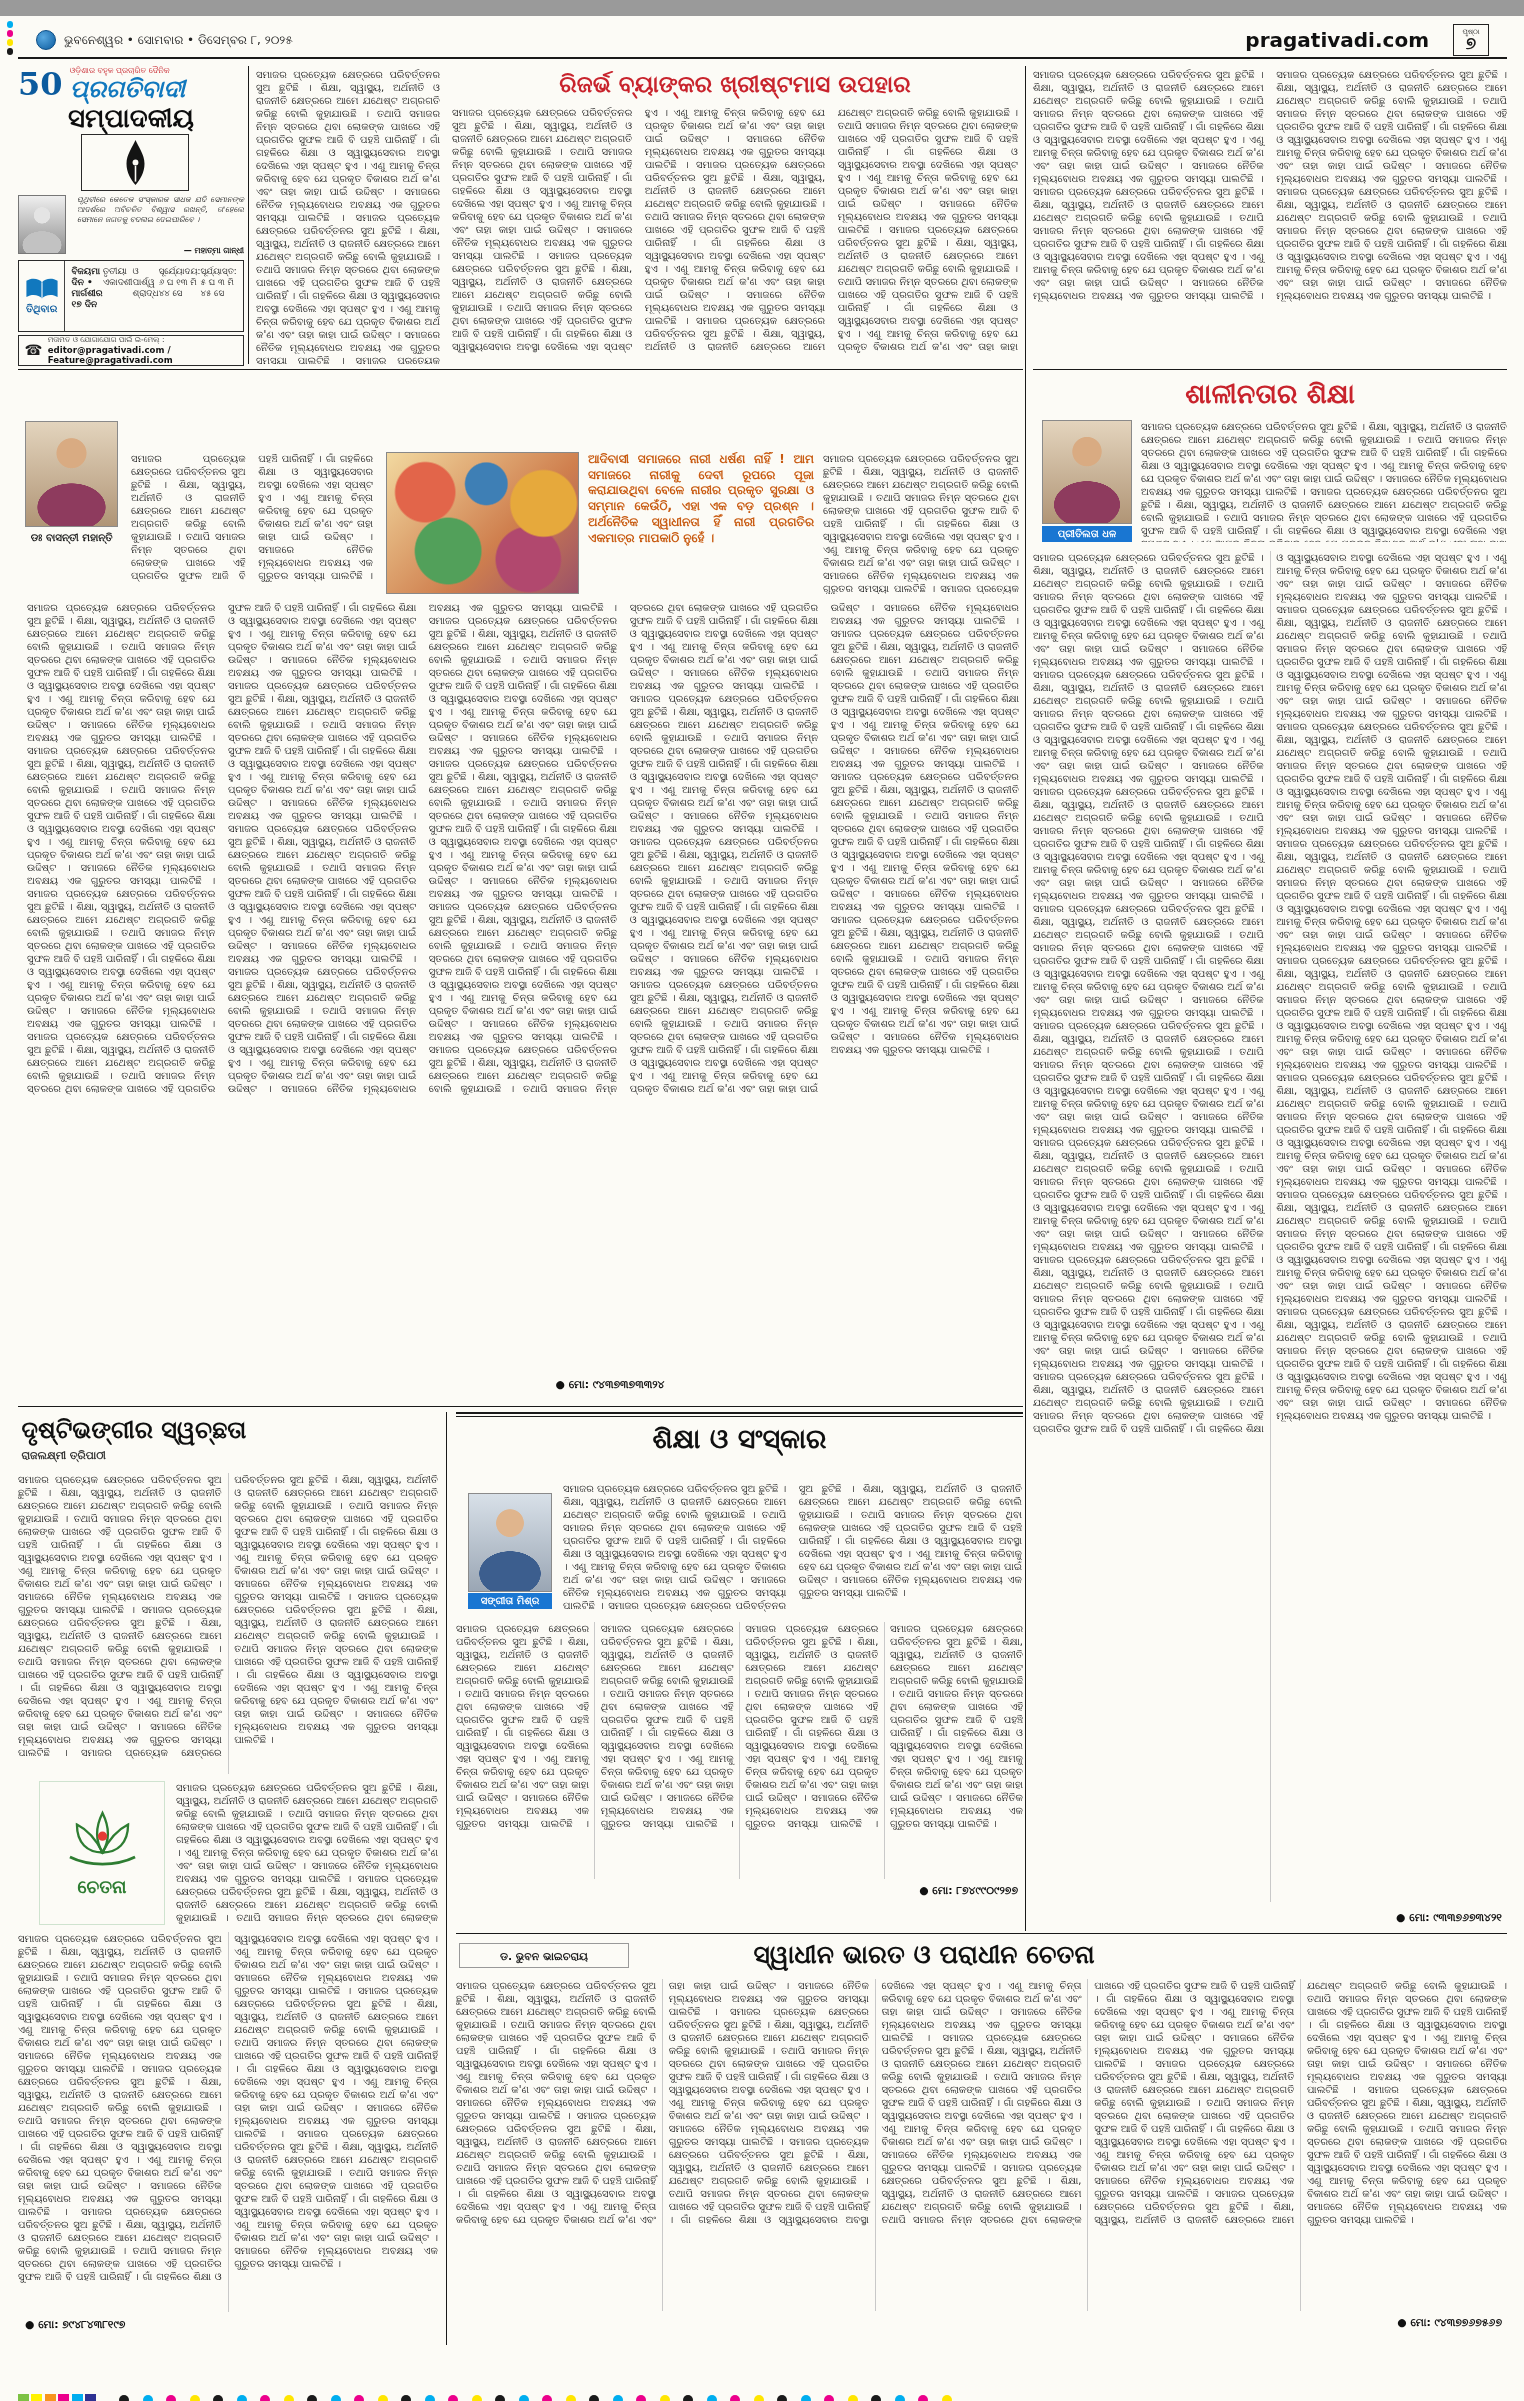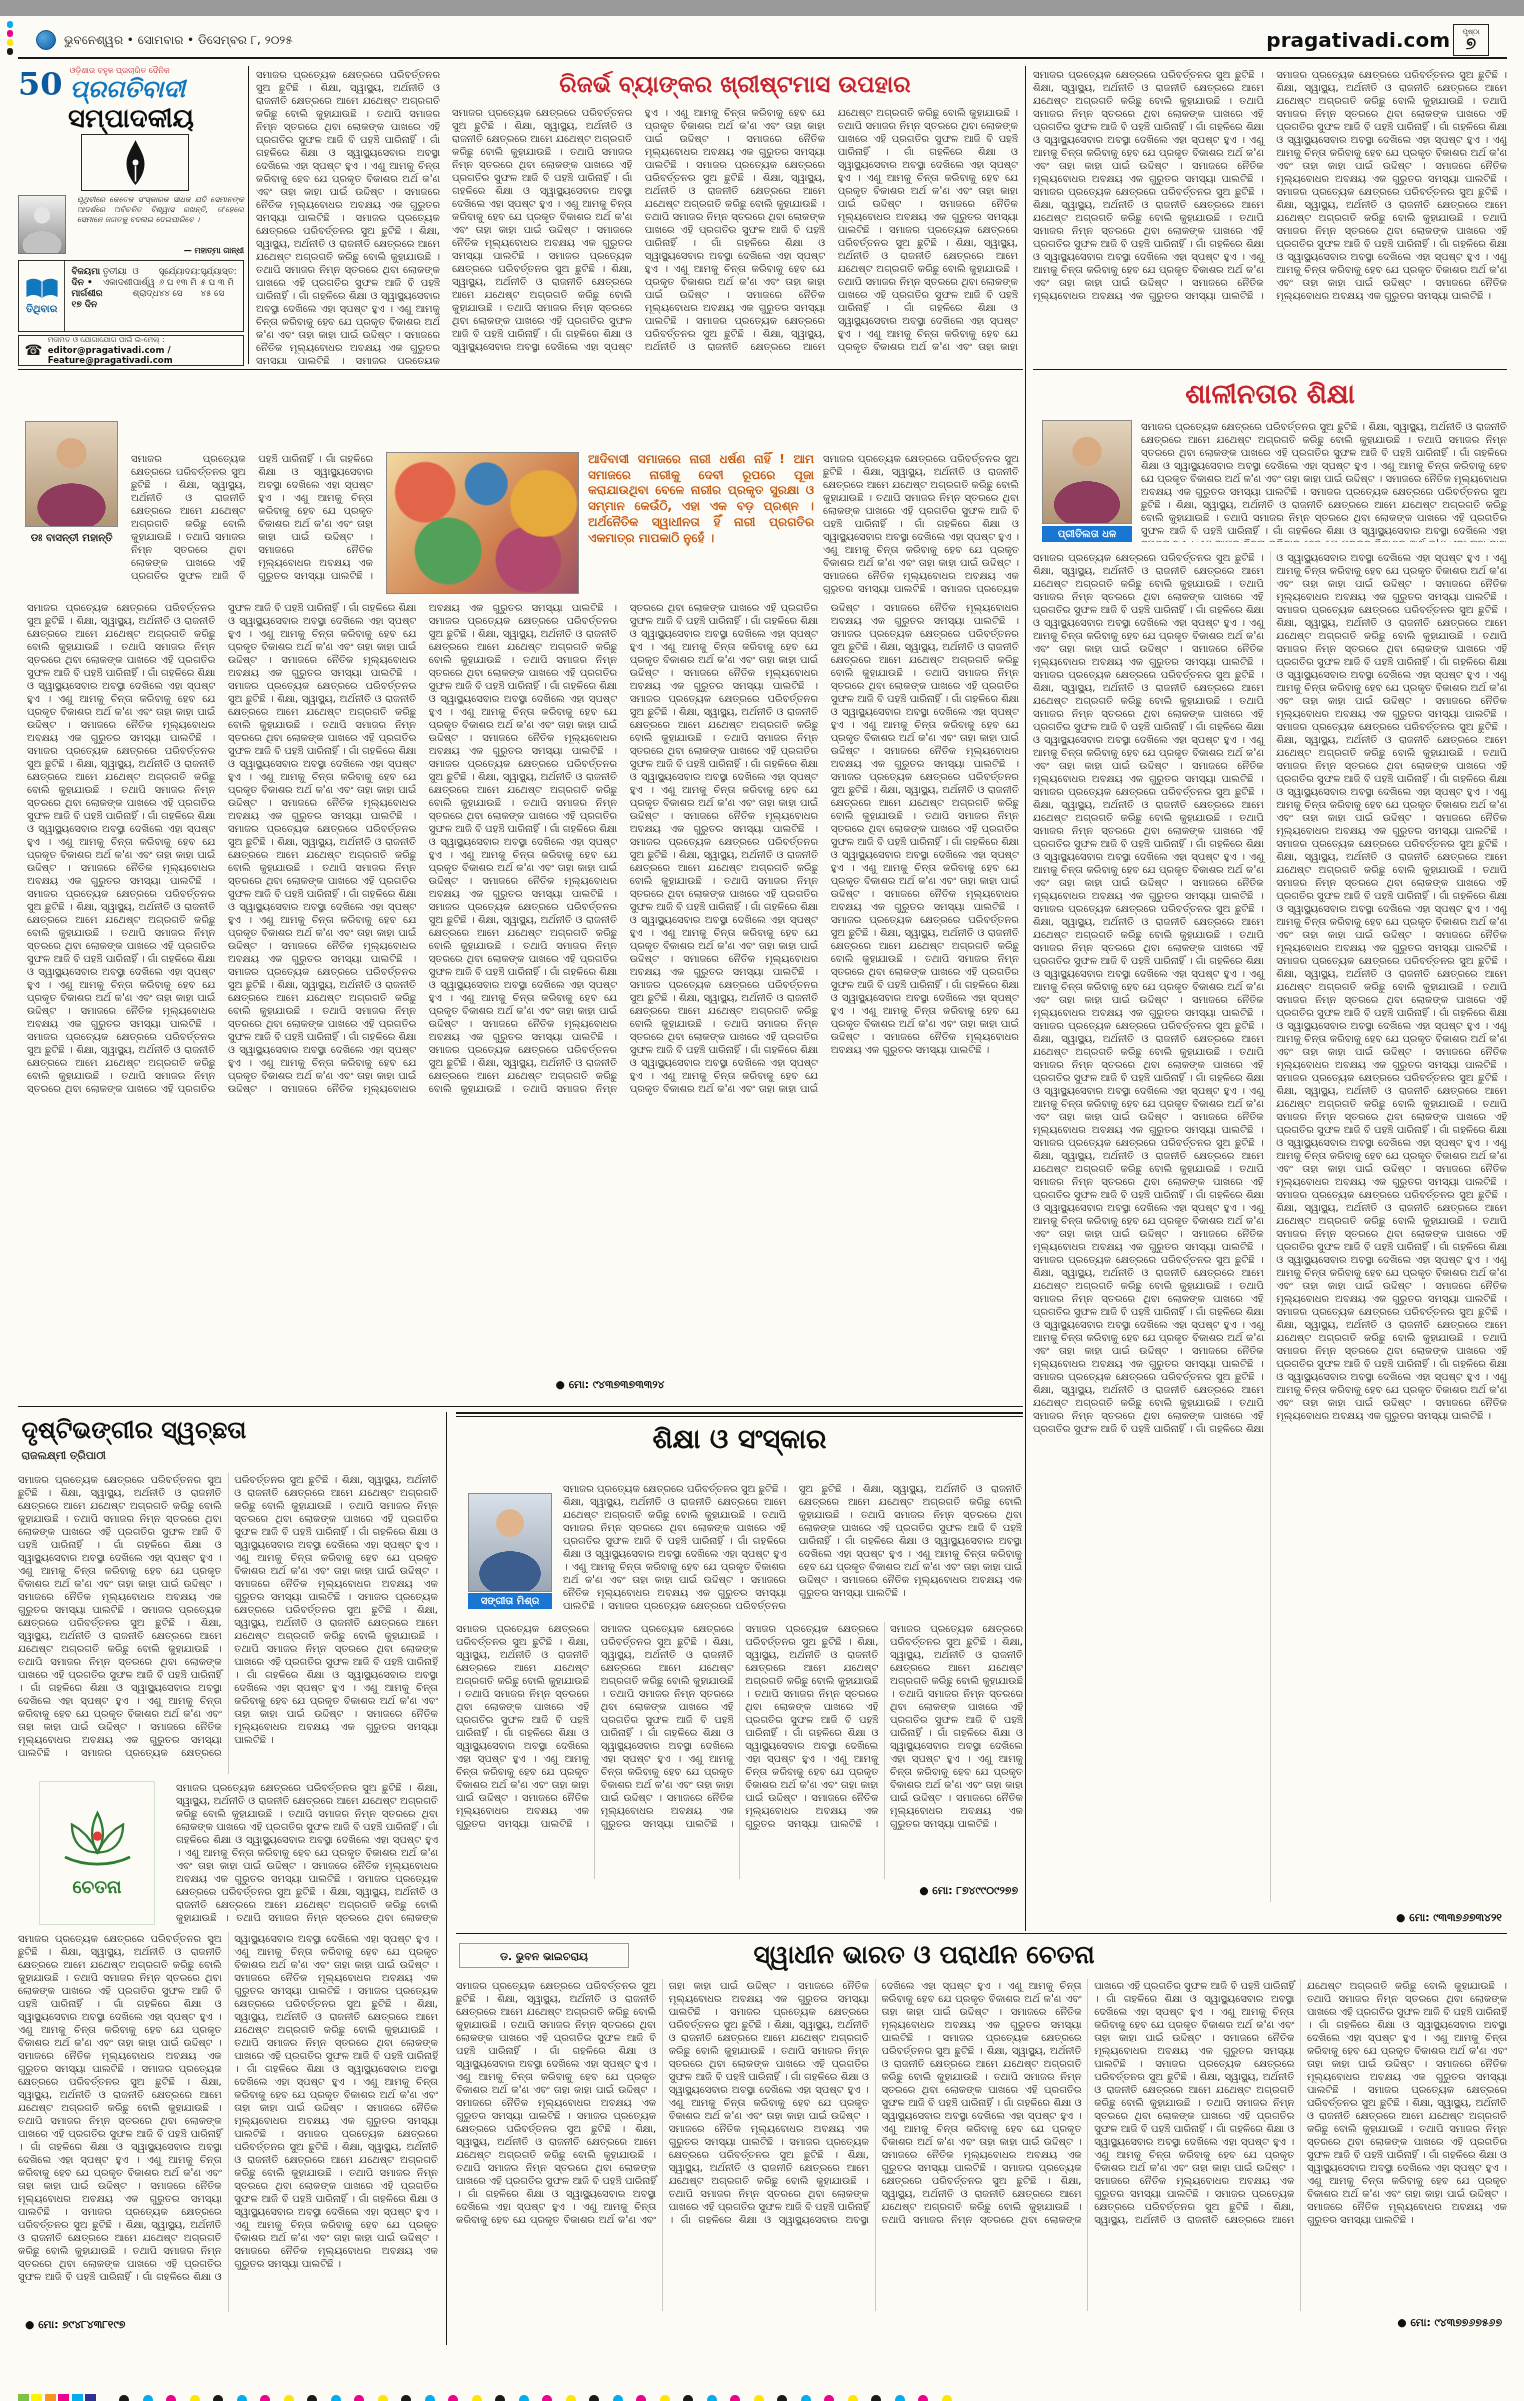--- a/index.html
+++ b/index.html
@@ -63,21 +63,21 @@
     <span class="dot m" style="width:6.3px;height:6.3px;margin:0 0 2.7px 0;display:block"></span>
     <span class="dot y" style="width:6.3px;height:6.3px;margin:0 0 2.7px 0;display:block"></span>
     <span class="dot k" style="width:6.3px;height:6.3px;margin:0;display:block"></span>
   </div>
 
   <div class="abs" style="left:36px;top:9px;width:1453px;height:30.5px;display:flex;align-items:center;justify-content:space-between">
     <div style="display:flex;align-items:center;gap:8px">
       <span class="hdr-logo"></span>
       <span style="font-size:12px;color:#222">ଭୁବନେଶ୍ୱର • ସୋମବାର • ଡିସେମ୍ବର ୮, ୨୦୨୫</span>
     </div>
-    <div style="display:flex;align-items:center;gap:3px">
+    <div style="display:flex;align-items:center;gap:24px">
       <span style="font-size:20px;font-weight:bold;color:#111">pragativadi.com</span>
       <div class="pagebox">
         <span style="font-size:7.2px">ପୃଷ୍ଠା</span>
         <span style="font-size:17px;font-weight:bold">୭</span>
       </div>
     </div>
   </div>
   <div class="abs rule-h" style="left:18px;top:41px;width:1489px;height:1.8px"></div>
 
   <div class="abs" style="left:18px;top:50px;width:226px;height:36px;display:flex;align-items:center;gap:7.2px">
@@ -163,21 +163,21 @@
   <div class="abs portrait" style="left:1042px;top:404px;width:90px;height:104px"></div>
   <div class="abs byline-strip" style="left:1042px;top:510px;width:90px;height:16px">ପ୍ରୀତିଲତା ଧଳ</div>
   <div class="abs body-text" style="left:1141px;top:404px;width:366px;height:122px">ସମାଜର ପ୍ରତ୍ୟେକ କ୍ଷେତ୍ରରେ ପରିବର୍ତ୍ତନର ସୁଅ ଛୁଟିଛି । ଶିକ୍ଷା, ସ୍ୱାସ୍ଥ୍ୟ, ଅର୍ଥନୀତି ଓ ରାଜନୀତି କ୍ଷେତ୍ରରେ ଆମେ ଯଥେଷ୍ଟ ଅଗ୍ରଗତି କରିଛୁ ବୋଲି କୁହାଯାଉଛି । ତଥାପି ସମାଜର ନିମ୍ନ ସ୍ତରରେ ଥିବା ଲୋକଙ୍କ ପାଖରେ ଏହି ପ୍ରଗତିର ସୁଫଳ ଆଜି ବି ପହଞ୍ଚି ପାରିନାହିଁ । ଗାଁ ଗହଳିରେ ଶିକ୍ଷା ଓ ସ୍ୱାସ୍ଥ୍ୟସେବାର ଅବସ୍ଥା ଦେଖିଲେ ଏହା ସ୍ପଷ୍ଟ ହୁଏ । ଏଣୁ ଆମକୁ ଚିନ୍ତା କରିବାକୁ ହେବ ଯେ ପ୍ରକୃତ ବିକାଶର ଅର୍ଥ କ'ଣ ଏବଂ ତାହା କାହା ପାଇଁ ଉଦ୍ଦିଷ୍ଟ । ସମାଜରେ ନୈତିକ ମୂଲ୍ୟବୋଧର ଅବକ୍ଷୟ ଏକ ଗୁରୁତର ସମସ୍ୟା ପାଲଟିଛି । ସମାଜର ପ୍ରତ୍ୟେକ କ୍ଷେତ୍ରରେ ପରିବର୍ତ୍ତନର ସୁଅ ଛୁଟିଛି । ଶିକ୍ଷା, ସ୍ୱାସ୍ଥ୍ୟ, ଅର୍ଥନୀତି ଓ ରାଜନୀତି କ୍ଷେତ୍ରରେ ଆମେ ଯଥେଷ୍ଟ ଅଗ୍ରଗତି କରିଛୁ ବୋଲି କୁହାଯାଉଛି । ତଥାପି ସମାଜର ନିମ୍ନ ସ୍ତରରେ ଥିବା ଲୋକଙ୍କ ପାଖରେ ଏହି ପ୍ରଗତିର ସୁଫଳ ଆଜି ବି ପହଞ୍ଚି ପାରିନାହିଁ । ଗାଁ ଗହଳିରେ ଶିକ୍ଷା ଓ ସ୍ୱାସ୍ଥ୍ୟସେବାର ଅବସ୍ଥା ଦେଖିଲେ ଏହା ସ୍ପଷ୍ଟ ହୁଏ । ଏଣୁ ଆମକୁ ଚିନ୍ତା କରିବାକୁ ହେବ ଯେ ପ୍ରକୃତ ବିକାଶର ଅର୍ଥ କ'ଣ ଏବଂ ତାହା କାହା ପାଇଁ ଉଦ୍ଦିଷ୍ଟ । ସମାଜରେ ନୈତିକ ମୂଲ୍ୟବୋଧର ଅବକ୍ଷୟ ଏକ ଗୁରୁତର ସମସ୍ୟା ପାଲଟିଛି ।</div>
   <div class="abs body-text cols2 ruled" style="left:1033px;top:535px;width:474px;height:1351px">ସମାଜର ପ୍ରତ୍ୟେକ କ୍ଷେତ୍ରରେ ପରିବର୍ତ୍ତନର ସୁଅ ଛୁଟିଛି । ଶିକ୍ଷା, ସ୍ୱାସ୍ଥ୍ୟ, ଅର୍ଥନୀତି ଓ ରାଜନୀତି କ୍ଷେତ୍ରରେ ଆମେ ଯଥେଷ୍ଟ ଅଗ୍ରଗତି କରିଛୁ ବୋଲି କୁହାଯାଉଛି । ତଥାପି ସମାଜର ନିମ୍ନ ସ୍ତରରେ ଥିବା ଲୋକଙ୍କ ପାଖରେ ଏହି ପ୍ରଗତିର ସୁଫଳ ଆଜି ବି ପହଞ୍ଚି ପାରିନାହିଁ । ଗାଁ ଗହଳିରେ ଶିକ୍ଷା ଓ ସ୍ୱାସ୍ଥ୍ୟସେବାର ଅବସ୍ଥା ଦେଖିଲେ ଏହା ସ୍ପଷ୍ଟ ହୁଏ । ଏଣୁ ଆମକୁ ଚିନ୍ତା କରିବାକୁ ହେବ ଯେ ପ୍ରକୃତ ବିକାଶର ଅର୍ଥ କ'ଣ ଏବଂ ତାହା କାହା ପାଇଁ ଉଦ୍ଦିଷ୍ଟ । ସମାଜରେ ନୈତିକ ମୂଲ୍ୟବୋଧର ଅବକ୍ଷୟ ଏକ ଗୁରୁତର ସମସ୍ୟା ପାଲଟିଛି । ସମାଜର ପ୍ରତ୍ୟେକ କ୍ଷେତ୍ରରେ ପରିବର୍ତ୍ତନର ସୁଅ ଛୁଟିଛି । ଶିକ୍ଷା, ସ୍ୱାସ୍ଥ୍ୟ, ଅର୍ଥନୀତି ଓ ରାଜନୀତି କ୍ଷେତ୍ରରେ ଆମେ ଯଥେଷ୍ଟ ଅଗ୍ରଗତି କରିଛୁ ବୋଲି କୁହାଯାଉଛି । ତଥାପି ସମାଜର ନିମ୍ନ ସ୍ତରରେ ଥିବା ଲୋକଙ୍କ ପାଖରେ ଏହି ପ୍ରଗତିର ସୁଫଳ ଆଜି ବି ପହଞ୍ଚି ପାରିନାହିଁ । ଗାଁ ଗହଳିରେ ଶିକ୍ଷା ଓ ସ୍ୱାସ୍ଥ୍ୟସେବାର ଅବସ୍ଥା ଦେଖିଲେ ଏହା ସ୍ପଷ୍ଟ ହୁଏ । ଏଣୁ ଆମକୁ ଚିନ୍ତା କରିବାକୁ ହେବ ଯେ ପ୍ରକୃତ ବିକାଶର ଅର୍ଥ କ'ଣ ଏବଂ ତାହା କାହା ପାଇଁ ଉଦ୍ଦିଷ୍ଟ । ସମାଜରେ ନୈତିକ ମୂଲ୍ୟବୋଧର ଅବକ୍ଷୟ ଏକ ଗୁରୁତର ସମସ୍ୟା ପାଲଟିଛି । ସମାଜର ପ୍ରତ୍ୟେକ କ୍ଷେତ୍ରରେ ପରିବର୍ତ୍ତନର ସୁଅ ଛୁଟିଛି । ଶିକ୍ଷା, ସ୍ୱାସ୍ଥ୍ୟ, ଅର୍ଥନୀତି ଓ ରାଜନୀତି କ୍ଷେତ୍ରରେ ଆମେ ଯଥେଷ୍ଟ ଅଗ୍ରଗତି କରିଛୁ ବୋଲି କୁହାଯାଉଛି । ତଥାପି ସମାଜର ନିମ୍ନ ସ୍ତରରେ ଥିବା ଲୋକଙ୍କ ପାଖରେ ଏହି ପ୍ରଗତିର ସୁଫଳ ଆଜି ବି ପହଞ୍ଚି ପାରିନାହିଁ । ଗାଁ ଗହଳିରେ ଶିକ୍ଷା ଓ ସ୍ୱାସ୍ଥ୍ୟସେବାର ଅବସ୍ଥା ଦେଖିଲେ ଏହା ସ୍ପଷ୍ଟ ହୁଏ । ଏଣୁ ଆମକୁ ଚିନ୍ତା କରିବାକୁ ହେବ ଯେ ପ୍ରକୃତ ବିକାଶର ଅର୍ଥ କ'ଣ ଏବଂ ତାହା କାହା ପାଇଁ ଉଦ୍ଦିଷ୍ଟ । ସମାଜରେ ନୈତିକ ମୂଲ୍ୟବୋଧର ଅବକ୍ଷୟ ଏକ ଗୁରୁତର ସମସ୍ୟା ପାଲଟିଛି । ସମାଜର ପ୍ରତ୍ୟେକ କ୍ଷେତ୍ରରେ ପରିବର୍ତ୍ତନର ସୁଅ ଛୁଟିଛି । ଶିକ୍ଷା, ସ୍ୱାସ୍ଥ୍ୟ, ଅର୍ଥନୀତି ଓ ରାଜନୀତି କ୍ଷେତ୍ରରେ ଆମେ ଯଥେଷ୍ଟ ଅଗ୍ରଗତି କରିଛୁ ବୋଲି କୁହାଯାଉଛି । ତଥାପି ସମାଜର ନିମ୍ନ ସ୍ତରରେ ଥିବା ଲୋକଙ୍କ ପାଖରେ ଏହି ପ୍ରଗତିର ସୁଫଳ ଆଜି ବି ପହଞ୍ଚି ପାରିନାହିଁ । ଗାଁ ଗହଳିରେ ଶିକ୍ଷା ଓ ସ୍ୱାସ୍ଥ୍ୟସେବାର ଅବସ୍ଥା ଦେଖିଲେ ଏହା ସ୍ପଷ୍ଟ ହୁଏ । ଏଣୁ ଆମକୁ ଚିନ୍ତା କରିବାକୁ ହେବ ଯେ ପ୍ରକୃତ ବିକାଶର ଅର୍ଥ କ'ଣ ଏବଂ ତାହା କାହା ପାଇଁ ଉଦ୍ଦିଷ୍ଟ । ସମାଜରେ ନୈତିକ ମୂଲ୍ୟବୋଧର ଅବକ୍ଷୟ ଏକ ଗୁରୁତର ସମସ୍ୟା ପାଲଟିଛି । ସମାଜର ପ୍ରତ୍ୟେକ କ୍ଷେତ୍ରରେ ପରିବର୍ତ୍ତନର ସୁଅ ଛୁଟିଛି । ଶିକ୍ଷା, ସ୍ୱାସ୍ଥ୍ୟ, ଅର୍ଥନୀତି ଓ ରାଜନୀତି କ୍ଷେତ୍ରରେ ଆମେ ଯଥେଷ୍ଟ ଅଗ୍ରଗତି କରିଛୁ ବୋଲି କୁହାଯାଉଛି । ତଥାପି ସମାଜର ନିମ୍ନ ସ୍ତରରେ ଥିବା ଲୋକଙ୍କ ପାଖରେ ଏହି ପ୍ରଗତିର ସୁଫଳ ଆଜି ବି ପହଞ୍ଚି ପାରିନାହିଁ । ଗାଁ ଗହଳିରେ ଶିକ୍ଷା ଓ ସ୍ୱାସ୍ଥ୍ୟସେବାର ଅବସ୍ଥା ଦେଖିଲେ ଏହା ସ୍ପଷ୍ଟ ହୁଏ । ଏଣୁ ଆମକୁ ଚିନ୍ତା କରିବାକୁ ହେବ ଯେ ପ୍ରକୃତ ବିକାଶର ଅର୍ଥ କ'ଣ ଏବଂ ତାହା କାହା ପାଇଁ ଉଦ୍ଦିଷ୍ଟ । ସମାଜରେ ନୈତିକ ମୂଲ୍ୟବୋଧର ଅବକ୍ଷୟ ଏକ ଗୁରୁତର ସମସ୍ୟା ପାଲଟିଛି । ସମାଜର ପ୍ରତ୍ୟେକ କ୍ଷେତ୍ରରେ ପରିବର୍ତ୍ତନର ସୁଅ ଛୁଟିଛି । ଶିକ୍ଷା, ସ୍ୱାସ୍ଥ୍ୟ, ଅର୍ଥନୀତି ଓ ରାଜନୀତି କ୍ଷେତ୍ରରେ ଆମେ ଯଥେଷ୍ଟ ଅଗ୍ରଗତି କରିଛୁ ବୋଲି କୁହାଯାଉଛି । ତଥାପି ସମାଜର ନିମ୍ନ ସ୍ତରରେ ଥିବା ଲୋକଙ୍କ ପାଖରେ ଏହି ପ୍ରଗତିର ସୁଫଳ ଆଜି ବି ପହଞ୍ଚି ପାରିନାହିଁ । ଗାଁ ଗହଳିରେ ଶିକ୍ଷା ଓ ସ୍ୱାସ୍ଥ୍ୟସେବାର ଅବସ୍ଥା ଦେଖିଲେ ଏହା ସ୍ପଷ୍ଟ ହୁଏ । ଏଣୁ ଆମକୁ ଚିନ୍ତା କରିବାକୁ ହେବ ଯେ ପ୍ରକୃତ ବିକାଶର ଅର୍ଥ କ'ଣ ଏବଂ ତାହା କାହା ପାଇଁ ଉଦ୍ଦିଷ୍ଟ । ସମାଜରେ ନୈତିକ ମୂଲ୍ୟବୋଧର ଅବକ୍ଷୟ ଏକ ଗୁରୁତର ସମସ୍ୟା ପାଲଟିଛି । ସମାଜର ପ୍ରତ୍ୟେକ କ୍ଷେତ୍ରରେ ପରିବର୍ତ୍ତନର ସୁଅ ଛୁଟିଛି । ଶିକ୍ଷା, ସ୍ୱାସ୍ଥ୍ୟ, ଅର୍ଥନୀତି ଓ ରାଜନୀତି କ୍ଷେତ୍ରରେ ଆମେ ଯଥେଷ୍ଟ ଅଗ୍ରଗତି କରିଛୁ ବୋଲି କୁହାଯାଉଛି । ତଥାପି ସମାଜର ନିମ୍ନ ସ୍ତରରେ ଥିବା ଲୋକଙ୍କ ପାଖରେ ଏହି ପ୍ରଗତିର ସୁଫଳ ଆଜି ବି ପହଞ୍ଚି ପାରିନାହିଁ । ଗାଁ ଗହଳିରେ ଶିକ୍ଷା ଓ ସ୍ୱାସ୍ଥ୍ୟସେବାର ଅବସ୍ଥା ଦେଖିଲେ ଏହା ସ୍ପଷ୍ଟ ହୁଏ । ଏଣୁ ଆମକୁ ଚିନ୍ତା କରିବାକୁ ହେବ ଯେ ପ୍ରକୃତ ବିକାଶର ଅର୍ଥ କ'ଣ ଏବଂ ତାହା କାହା ପାଇଁ ଉଦ୍ଦିଷ୍ଟ । ସମାଜରେ ନୈତିକ ମୂଲ୍ୟବୋଧର ଅବକ୍ଷୟ ଏକ ଗୁରୁତର ସମସ୍ୟା ପାଲଟିଛି । ସମାଜର ପ୍ରତ୍ୟେକ କ୍ଷେତ୍ରରେ ପରିବର୍ତ୍ତନର ସୁଅ ଛୁଟିଛି । ଶିକ୍ଷା, ସ୍ୱାସ୍ଥ୍ୟ, ଅର୍ଥନୀତି ଓ ରାଜନୀତି କ୍ଷେତ୍ରରେ ଆମେ ଯଥେଷ୍ଟ ଅଗ୍ରଗତି କରିଛୁ ବୋଲି କୁହାଯାଉଛି । ତଥାପି ସମାଜର ନିମ୍ନ ସ୍ତରରେ ଥିବା ଲୋକଙ୍କ ପାଖରେ ଏହି ପ୍ରଗତିର ସୁଫଳ ଆଜି ବି ପହଞ୍ଚି ପାରିନାହିଁ । ଗାଁ ଗହଳିରେ ଶିକ୍ଷା ଓ ସ୍ୱାସ୍ଥ୍ୟସେବାର ଅବସ୍ଥା ଦେଖିଲେ ଏହା ସ୍ପଷ୍ଟ ହୁଏ । ଏଣୁ ଆମକୁ ଚିନ୍ତା କରିବାକୁ ହେବ ଯେ ପ୍ରକୃତ ବିକାଶର ଅର୍ଥ କ'ଣ ଏବଂ ତାହା କାହା ପାଇଁ ଉଦ୍ଦିଷ୍ଟ । ସମାଜରେ ନୈତିକ ମୂଲ୍ୟବୋଧର ଅବକ୍ଷୟ ଏକ ଗୁରୁତର ସମସ୍ୟା ପାଲଟିଛି । ସମାଜର ପ୍ରତ୍ୟେକ କ୍ଷେତ୍ରରେ ପରିବର୍ତ୍ତନର ସୁଅ ଛୁଟିଛି । ଶିକ୍ଷା, ସ୍ୱାସ୍ଥ୍ୟ, ଅର୍ଥନୀତି ଓ ରାଜନୀତି କ୍ଷେତ୍ରରେ ଆମେ ଯଥେଷ୍ଟ ଅଗ୍ରଗତି କରିଛୁ ବୋଲି କୁହାଯାଉଛି । ତଥାପି ସମାଜର ନିମ୍ନ ସ୍ତରରେ ଥିବା ଲୋକଙ୍କ ପାଖରେ ଏହି ପ୍ରଗତିର ସୁଫଳ ଆଜି ବି ପହଞ୍ଚି ପାରିନାହିଁ । ଗାଁ ଗହଳିରେ ଶିକ୍ଷା ଓ ସ୍ୱାସ୍ଥ୍ୟସେବାର ଅବସ୍ଥା ଦେଖିଲେ ଏହା ସ୍ପଷ୍ଟ ହୁଏ । ଏଣୁ ଆମକୁ ଚିନ୍ତା କରିବାକୁ ହେବ ଯେ ପ୍ରକୃତ ବିକାଶର ଅର୍ଥ କ'ଣ ଏବଂ ତାହା କାହା ପାଇଁ ଉଦ୍ଦିଷ୍ଟ । ସମାଜରେ ନୈତିକ ମୂଲ୍ୟବୋଧର ଅବକ୍ଷୟ ଏକ ଗୁରୁତର ସମସ୍ୟା ପାଲଟିଛି । ସମାଜର ପ୍ରତ୍ୟେକ କ୍ଷେତ୍ରରେ ପରିବର୍ତ୍ତନର ସୁଅ ଛୁଟିଛି । ଶିକ୍ଷା, ସ୍ୱାସ୍ଥ୍ୟ, ଅର୍ଥନୀତି ଓ ରାଜନୀତି କ୍ଷେତ୍ରରେ ଆମେ ଯଥେଷ୍ଟ ଅଗ୍ରଗତି କରିଛୁ ବୋଲି କୁହାଯାଉଛି । ତଥାପି ସମାଜର ନିମ୍ନ ସ୍ତରରେ ଥିବା ଲୋକଙ୍କ ପାଖରେ ଏହି ପ୍ରଗତିର ସୁଫଳ ଆଜି ବି ପହଞ୍ଚି ପାରିନାହିଁ । ଗାଁ ଗହଳିରେ ଶିକ୍ଷା ଓ ସ୍ୱାସ୍ଥ୍ୟସେବାର ଅବସ୍ଥା ଦେଖିଲେ ଏହା ସ୍ପଷ୍ଟ ହୁଏ । ଏଣୁ ଆମକୁ ଚିନ୍ତା କରିବାକୁ ହେବ ଯେ ପ୍ରକୃତ ବିକାଶର ଅର୍ଥ କ'ଣ ଏବଂ ତାହା କାହା ପାଇଁ ଉଦ୍ଦିଷ୍ଟ । ସମାଜରେ ନୈତିକ ମୂଲ୍ୟବୋଧର ଅବକ୍ଷୟ ଏକ ଗୁରୁତର ସମସ୍ୟା ପାଲଟିଛି । ସମାଜର ପ୍ରତ୍ୟେକ କ୍ଷେତ୍ରରେ ପରିବର୍ତ୍ତନର ସୁଅ ଛୁଟିଛି । ଶିକ୍ଷା, ସ୍ୱାସ୍ଥ୍ୟ, ଅର୍ଥନୀତି ଓ ରାଜନୀତି କ୍ଷେତ୍ରରେ ଆମେ ଯଥେଷ୍ଟ ଅଗ୍ରଗତି କରିଛୁ ବୋଲି କୁହାଯାଉଛି । ତଥାପି ସମାଜର ନିମ୍ନ ସ୍ତରରେ ଥିବା ଲୋକଙ୍କ ପାଖରେ ଏହି ପ୍ରଗତିର ସୁଫଳ ଆଜି ବି ପହଞ୍ଚି ପାରିନାହିଁ । ଗାଁ ଗହଳିରେ ଶିକ୍ଷା ଓ ସ୍ୱାସ୍ଥ୍ୟସେବାର ଅବସ୍ଥା ଦେଖିଲେ ଏହା ସ୍ପଷ୍ଟ ହୁଏ । ଏଣୁ ଆମକୁ ଚିନ୍ତା କରିବାକୁ ହେବ ଯେ ପ୍ରକୃତ ବିକାଶର ଅର୍ଥ କ'ଣ ଏବଂ ତାହା କାହା ପାଇଁ ଉଦ୍ଦିଷ୍ଟ । ସମାଜରେ ନୈତିକ ମୂଲ୍ୟବୋଧର ଅବକ୍ଷୟ ଏକ ଗୁରୁତର ସମସ୍ୟା ପାଲଟିଛି । ସମାଜର ପ୍ରତ୍ୟେକ କ୍ଷେତ୍ରରେ ପରିବର୍ତ୍ତନର ସୁଅ ଛୁଟିଛି । ଶିକ୍ଷା, ସ୍ୱାସ୍ଥ୍ୟ, ଅର୍ଥନୀତି ଓ ରାଜନୀତି କ୍ଷେତ୍ରରେ ଆମେ ଯଥେଷ୍ଟ ଅଗ୍ରଗତି କରିଛୁ ବୋଲି କୁହାଯାଉଛି । ତଥାପି ସମାଜର ନିମ୍ନ ସ୍ତରରେ ଥିବା ଲୋକଙ୍କ ପାଖରେ ଏହି ପ୍ରଗତିର ସୁଫଳ ଆଜି ବି ପହଞ୍ଚି ପାରିନାହିଁ । ଗାଁ ଗହଳିରେ ଶିକ୍ଷା ଓ ସ୍ୱାସ୍ଥ୍ୟସେବାର ଅବସ୍ଥା ଦେଖିଲେ ଏହା ସ୍ପଷ୍ଟ ହୁଏ । ଏଣୁ ଆମକୁ ଚିନ୍ତା କରିବାକୁ ହେବ ଯେ ପ୍ରକୃତ ବିକାଶର ଅର୍ଥ କ'ଣ ଏବଂ ତାହା କାହା ପାଇଁ ଉଦ୍ଦିଷ୍ଟ । ସମାଜରେ ନୈତିକ ମୂଲ୍ୟବୋଧର ଅବକ୍ଷୟ ଏକ ଗୁରୁତର ସମସ୍ୟା ପାଲଟିଛି । ସମାଜର ପ୍ରତ୍ୟେକ କ୍ଷେତ୍ରରେ ପରିବର୍ତ୍ତନର ସୁଅ ଛୁଟିଛି । ଶିକ୍ଷା, ସ୍ୱାସ୍ଥ୍ୟ, ଅର୍ଥନୀତି ଓ ରାଜନୀତି କ୍ଷେତ୍ରରେ ଆମେ ଯଥେଷ୍ଟ ଅଗ୍ରଗତି କରିଛୁ ବୋଲି କୁହାଯାଉଛି । ତଥାପି ସମାଜର ନିମ୍ନ ସ୍ତରରେ ଥିବା ଲୋକଙ୍କ ପାଖରେ ଏହି ପ୍ରଗତିର ସୁଫଳ ଆଜି ବି ପହଞ୍ଚି ପାରିନାହିଁ । ଗାଁ ଗହଳିରେ ଶିକ୍ଷା ଓ ସ୍ୱାସ୍ଥ୍ୟସେବାର ଅବସ୍ଥା ଦେଖିଲେ ଏହା ସ୍ପଷ୍ଟ ହୁଏ । ଏଣୁ ଆମକୁ ଚିନ୍ତା କରିବାକୁ ହେବ ଯେ ପ୍ରକୃତ ବିକାଶର ଅର୍ଥ କ'ଣ ଏବଂ ତାହା କାହା ପାଇଁ ଉଦ୍ଦିଷ୍ଟ । ସମାଜରେ ନୈତିକ ମୂଲ୍ୟବୋଧର ଅବକ୍ଷୟ ଏକ ଗୁରୁତର ସମସ୍ୟା ପାଲଟିଛି । ସମାଜର ପ୍ରତ୍ୟେକ କ୍ଷେତ୍ରରେ ପରିବର୍ତ୍ତନର ସୁଅ ଛୁଟିଛି । ଶିକ୍ଷା, ସ୍ୱାସ୍ଥ୍ୟ, ଅର୍ଥନୀତି ଓ ରାଜନୀତି କ୍ଷେତ୍ରରେ ଆମେ ଯଥେଷ୍ଟ ଅଗ୍ରଗତି କରିଛୁ ବୋଲି କୁହାଯାଉଛି । ତଥାପି ସମାଜର ନିମ୍ନ ସ୍ତରରେ ଥିବା ଲୋକଙ୍କ ପାଖରେ ଏହି ପ୍ରଗତିର ସୁଫଳ ଆଜି ବି ପହଞ୍ଚି ପାରିନାହିଁ । ଗାଁ ଗହଳିରେ ଶିକ୍ଷା ଓ ସ୍ୱାସ୍ଥ୍ୟସେବାର ଅବସ୍ଥା ଦେଖିଲେ ଏହା ସ୍ପଷ୍ଟ ହୁଏ । ଏଣୁ ଆମକୁ ଚିନ୍ତା କରିବାକୁ ହେବ ଯେ ପ୍ରକୃତ ବିକାଶର ଅର୍ଥ କ'ଣ ଏବଂ ତାହା କାହା ପାଇଁ ଉଦ୍ଦିଷ୍ଟ । ସମାଜରେ ନୈତିକ ମୂଲ୍ୟବୋଧର ଅବକ୍ଷୟ ଏକ ଗୁରୁତର ସମସ୍ୟା ପାଲଟିଛି । ସମାଜର ପ୍ରତ୍ୟେକ କ୍ଷେତ୍ରରେ ପରିବର୍ତ୍ତନର ସୁଅ ଛୁଟିଛି । ଶିକ୍ଷା, ସ୍ୱାସ୍ଥ୍ୟ, ଅର୍ଥନୀତି ଓ ରାଜନୀତି କ୍ଷେତ୍ରରେ ଆମେ ଯଥେଷ୍ଟ ଅଗ୍ରଗତି କରିଛୁ ବୋଲି କୁହାଯାଉଛି । ତଥାପି ସମାଜର ନିମ୍ନ ସ୍ତରରେ ଥିବା ଲୋକଙ୍କ ପାଖରେ ଏହି ପ୍ରଗତିର ସୁଫଳ ଆଜି ବି ପହଞ୍ଚି ପାରିନାହିଁ । ଗାଁ ଗହଳିରେ ଶିକ୍ଷା ଓ ସ୍ୱାସ୍ଥ୍ୟସେବାର ଅବସ୍ଥା ଦେଖିଲେ ଏହା ସ୍ପଷ୍ଟ ହୁଏ । ଏଣୁ ଆମକୁ ଚିନ୍ତା କରିବାକୁ ହେବ ଯେ ପ୍ରକୃତ ବିକାଶର ଅର୍ଥ କ'ଣ ଏବଂ ତାହା କାହା ପାଇଁ ଉଦ୍ଦିଷ୍ଟ । ସମାଜରେ ନୈତିକ ମୂଲ୍ୟବୋଧର ଅବକ୍ଷୟ ଏକ ଗୁରୁତର ସମସ୍ୟା ପାଲଟିଛି ।</div>
   <div class="abs phone" style="left:1238px;top:1895px;width:264px;height:14.4px;text-align:right">● ମୋ: ୯୩୩୭୬୭୩୪୨୧</div>
 
   <div class="abs hl hl-black" style="left:21.5px;top:1399px;width:413px;height:30.5px;font-size:24px;line-height:30.5px">ଦୃଷ୍ଟିଭଙ୍ଗୀର ସ୍ୱଚ୍ଛତା</div>
   <div class="abs" style="left:21.5px;top:1433px;width:413px;height:14.4px;font-size:10.8px;font-weight:bold;color:#333">ରାଜଲକ୍ଷ୍ମୀ ତ୍ରିପାଠୀ</div>
   <div class="abs body-text cols2 ruled" style="left:18px;top:1457px;width:420px;height:301px">ସମାଜର ପ୍ରତ୍ୟେକ କ୍ଷେତ୍ରରେ ପରିବର୍ତ୍ତନର ସୁଅ ଛୁଟିଛି । ଶିକ୍ଷା, ସ୍ୱାସ୍ଥ୍ୟ, ଅର୍ଥନୀତି ଓ ରାଜନୀତି କ୍ଷେତ୍ରରେ ଆମେ ଯଥେଷ୍ଟ ଅଗ୍ରଗତି କରିଛୁ ବୋଲି କୁହାଯାଉଛି । ତଥାପି ସମାଜର ନିମ୍ନ ସ୍ତରରେ ଥିବା ଲୋକଙ୍କ ପାଖରେ ଏହି ପ୍ରଗତିର ସୁଫଳ ଆଜି ବି ପହଞ୍ଚି ପାରିନାହିଁ । ଗାଁ ଗହଳିରେ ଶିକ୍ଷା ଓ ସ୍ୱାସ୍ଥ୍ୟସେବାର ଅବସ୍ଥା ଦେଖିଲେ ଏହା ସ୍ପଷ୍ଟ ହୁଏ । ଏଣୁ ଆମକୁ ଚିନ୍ତା କରିବାକୁ ହେବ ଯେ ପ୍ରକୃତ ବିକାଶର ଅର୍ଥ କ'ଣ ଏବଂ ତାହା କାହା ପାଇଁ ଉଦ୍ଦିଷ୍ଟ । ସମାଜରେ ନୈତିକ ମୂଲ୍ୟବୋଧର ଅବକ୍ଷୟ ଏକ ଗୁରୁତର ସମସ୍ୟା ପାଲଟିଛି । ସମାଜର ପ୍ରତ୍ୟେକ କ୍ଷେତ୍ରରେ ପରିବର୍ତ୍ତନର ସୁଅ ଛୁଟିଛି । ଶିକ୍ଷା, ସ୍ୱାସ୍ଥ୍ୟ, ଅର୍ଥନୀତି ଓ ରାଜନୀତି କ୍ଷେତ୍ରରେ ଆମେ ଯଥେଷ୍ଟ ଅଗ୍ରଗତି କରିଛୁ ବୋଲି କୁହାଯାଉଛି । ତଥାପି ସମାଜର ନିମ୍ନ ସ୍ତରରେ ଥିବା ଲୋକଙ୍କ ପାଖରେ ଏହି ପ୍ରଗତିର ସୁଫଳ ଆଜି ବି ପହଞ୍ଚି ପାରିନାହିଁ । ଗାଁ ଗହଳିରେ ଶିକ୍ଷା ଓ ସ୍ୱାସ୍ଥ୍ୟସେବାର ଅବସ୍ଥା ଦେଖିଲେ ଏହା ସ୍ପଷ୍ଟ ହୁଏ । ଏଣୁ ଆମକୁ ଚିନ୍ତା କରିବାକୁ ହେବ ଯେ ପ୍ରକୃତ ବିକାଶର ଅର୍ଥ କ'ଣ ଏବଂ ତାହା କାହା ପାଇଁ ଉଦ୍ଦିଷ୍ଟ । ସମାଜରେ ନୈତିକ ମୂଲ୍ୟବୋଧର ଅବକ୍ଷୟ ଏକ ଗୁରୁତର ସମସ୍ୟା ପାଲଟିଛି । ସମାଜର ପ୍ରତ୍ୟେକ କ୍ଷେତ୍ରରେ ପରିବର୍ତ୍ତନର ସୁଅ ଛୁଟିଛି । ଶିକ୍ଷା, ସ୍ୱାସ୍ଥ୍ୟ, ଅର୍ଥନୀତି ଓ ରାଜନୀତି କ୍ଷେତ୍ରରେ ଆମେ ଯଥେଷ୍ଟ ଅଗ୍ରଗତି କରିଛୁ ବୋଲି କୁହାଯାଉଛି । ତଥାପି ସମାଜର ନିମ୍ନ ସ୍ତରରେ ଥିବା ଲୋକଙ୍କ ପାଖରେ ଏହି ପ୍ରଗତିର ସୁଫଳ ଆଜି ବି ପହଞ୍ଚି ପାରିନାହିଁ । ଗାଁ ଗହଳିରେ ଶିକ୍ଷା ଓ ସ୍ୱାସ୍ଥ୍ୟସେବାର ଅବସ୍ଥା ଦେଖିଲେ ଏହା ସ୍ପଷ୍ଟ ହୁଏ । ଏଣୁ ଆମକୁ ଚିନ୍ତା କରିବାକୁ ହେବ ଯେ ପ୍ରକୃତ ବିକାଶର ଅର୍ଥ କ'ଣ ଏବଂ ତାହା କାହା ପାଇଁ ଉଦ୍ଦିଷ୍ଟ । ସମାଜରେ ନୈତିକ ମୂଲ୍ୟବୋଧର ଅବକ୍ଷୟ ଏକ ଗୁରୁତର ସମସ୍ୟା ପାଲଟିଛି । ସମାଜର ପ୍ରତ୍ୟେକ କ୍ଷେତ୍ରରେ ପରିବର୍ତ୍ତନର ସୁଅ ଛୁଟିଛି । ଶିକ୍ଷା, ସ୍ୱାସ୍ଥ୍ୟ, ଅର୍ଥନୀତି ଓ ରାଜନୀତି କ୍ଷେତ୍ରରେ ଆମେ ଯଥେଷ୍ଟ ଅଗ୍ରଗତି କରିଛୁ ବୋଲି କୁହାଯାଉଛି । ତଥାପି ସମାଜର ନିମ୍ନ ସ୍ତରରେ ଥିବା ଲୋକଙ୍କ ପାଖରେ ଏହି ପ୍ରଗତିର ସୁଫଳ ଆଜି ବି ପହଞ୍ଚି ପାରିନାହିଁ । ଗାଁ ଗହଳିରେ ଶିକ୍ଷା ଓ ସ୍ୱାସ୍ଥ୍ୟସେବାର ଅବସ୍ଥା ଦେଖିଲେ ଏହା ସ୍ପଷ୍ଟ ହୁଏ । ଏଣୁ ଆମକୁ ଚିନ୍ତା କରିବାକୁ ହେବ ଯେ ପ୍ରକୃତ ବିକାଶର ଅର୍ଥ କ'ଣ ଏବଂ ତାହା କାହା ପାଇଁ ଉଦ୍ଦିଷ୍ଟ । ସମାଜରେ ନୈତିକ ମୂଲ୍ୟବୋଧର ଅବକ୍ଷୟ ଏକ ଗୁରୁତର ସମସ୍ୟା ପାଲଟିଛି ।</div>
 
-  <div class="abs" style="left:39px;top:1765px;width:116px;height:144px;display:flex;flex-direction:column;align-items:center;justify-content:center;border:0.9px solid #cfe3cf">
+  <div class="abs" style="left:39px;top:1765px;width:126px;height:144px;display:flex;flex-direction:column;align-items:center;justify-content:center;border:0.9px solid #cfe3cf">
     <svg width="93" height="68" viewBox="0 0 80 58">
       <path d="M40 4 C46 16 46 28 40 38 C34 28 34 16 40 4 Z" fill="none" stroke="#2e7d32" stroke-width="2"></path>
       <path d="M18 14 C30 20 36 30 40 38 C27 38 18 30 18 14 Z" fill="none" stroke="#2e7d32" stroke-width="2"></path>
       <path d="M62 14 C50 20 44 30 40 38 C53 38 62 30 62 14 Z" fill="none" stroke="#2e7d32" stroke-width="2"></path>
       <path d="M12 42 C28 50 52 50 68 42" fill="none" stroke="#2e7d32" stroke-width="2.4"></path>
       <circle cx="40" cy="24" r="4" fill="#e53935"></circle>
     </svg>
     <span style="font-size:18px;font-weight:900;color:#2e7d32">ଚେତନା</span>
   </div>
   <div class="abs body-text" style="left:176px;top:1765px;width:262px;height:144px">ସମାଜର ପ୍ରତ୍ୟେକ କ୍ଷେତ୍ରରେ ପରିବର୍ତ୍ତନର ସୁଅ ଛୁଟିଛି । ଶିକ୍ଷା, ସ୍ୱାସ୍ଥ୍ୟ, ଅର୍ଥନୀତି ଓ ରାଜନୀତି କ୍ଷେତ୍ରରେ ଆମେ ଯଥେଷ୍ଟ ଅଗ୍ରଗତି କରିଛୁ ବୋଲି କୁହାଯାଉଛି । ତଥାପି ସମାଜର ନିମ୍ନ ସ୍ତରରେ ଥିବା ଲୋକଙ୍କ ପାଖରେ ଏହି ପ୍ରଗତିର ସୁଫଳ ଆଜି ବି ପହଞ୍ଚି ପାରିନାହିଁ । ଗାଁ ଗହଳିରେ ଶିକ୍ଷା ଓ ସ୍ୱାସ୍ଥ୍ୟସେବାର ଅବସ୍ଥା ଦେଖିଲେ ଏହା ସ୍ପଷ୍ଟ ହୁଏ । ଏଣୁ ଆମକୁ ଚିନ୍ତା କରିବାକୁ ହେବ ଯେ ପ୍ରକୃତ ବିକାଶର ଅର୍ଥ କ'ଣ ଏବଂ ତାହା କାହା ପାଇଁ ଉଦ୍ଦିଷ୍ଟ । ସମାଜରେ ନୈତିକ ମୂଲ୍ୟବୋଧର ଅବକ୍ଷୟ ଏକ ଗୁରୁତର ସମସ୍ୟା ପାଲଟିଛି । ସମାଜର ପ୍ରତ୍ୟେକ କ୍ଷେତ୍ରରେ ପରିବର୍ତ୍ତନର ସୁଅ ଛୁଟିଛି । ଶିକ୍ଷା, ସ୍ୱାସ୍ଥ୍ୟ, ଅର୍ଥନୀତି ଓ ରାଜନୀତି କ୍ଷେତ୍ରରେ ଆମେ ଯଥେଷ୍ଟ ଅଗ୍ରଗତି କରିଛୁ ବୋଲି କୁହାଯାଉଛି । ତଥାପି ସମାଜର ନିମ୍ନ ସ୍ତରରେ ଥିବା ଲୋକଙ୍କ ପାଖରେ ଏହି ପ୍ରଗତିର ସୁଫଳ ଆଜି ବି ପହଞ୍ଚି ପାରିନାହିଁ । ଗାଁ ଗହଳିରେ ଶିକ୍ଷା ଓ ସ୍ୱାସ୍ଥ୍ୟସେବାର ଅବସ୍ଥା ଦେଖିଲେ ଏହା ସ୍ପଷ୍ଟ ହୁଏ । ଏଣୁ ଆମକୁ ଚିନ୍ତା କରିବାକୁ ହେବ ଯେ ପ୍ରକୃତ ବିକାଶର ଅର୍ଥ କ'ଣ ଏବଂ ତାହା କାହା ପାଇଁ ଉଦ୍ଦିଷ୍ଟ । ସମାଜରେ ନୈତିକ ମୂଲ୍ୟବୋଧର ଅବକ୍ଷୟ ଏକ ଗୁରୁତର ସମସ୍ୟା ପାଲଟିଛି ।</div>

